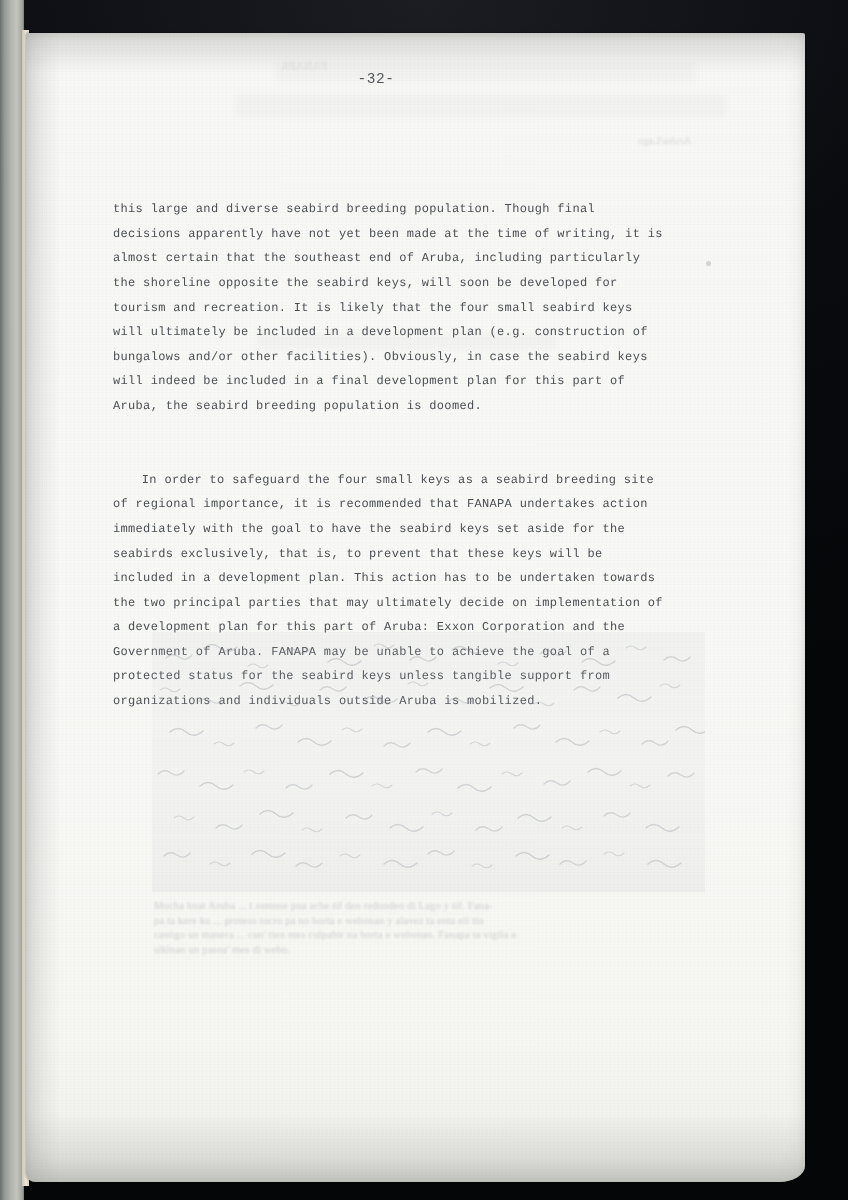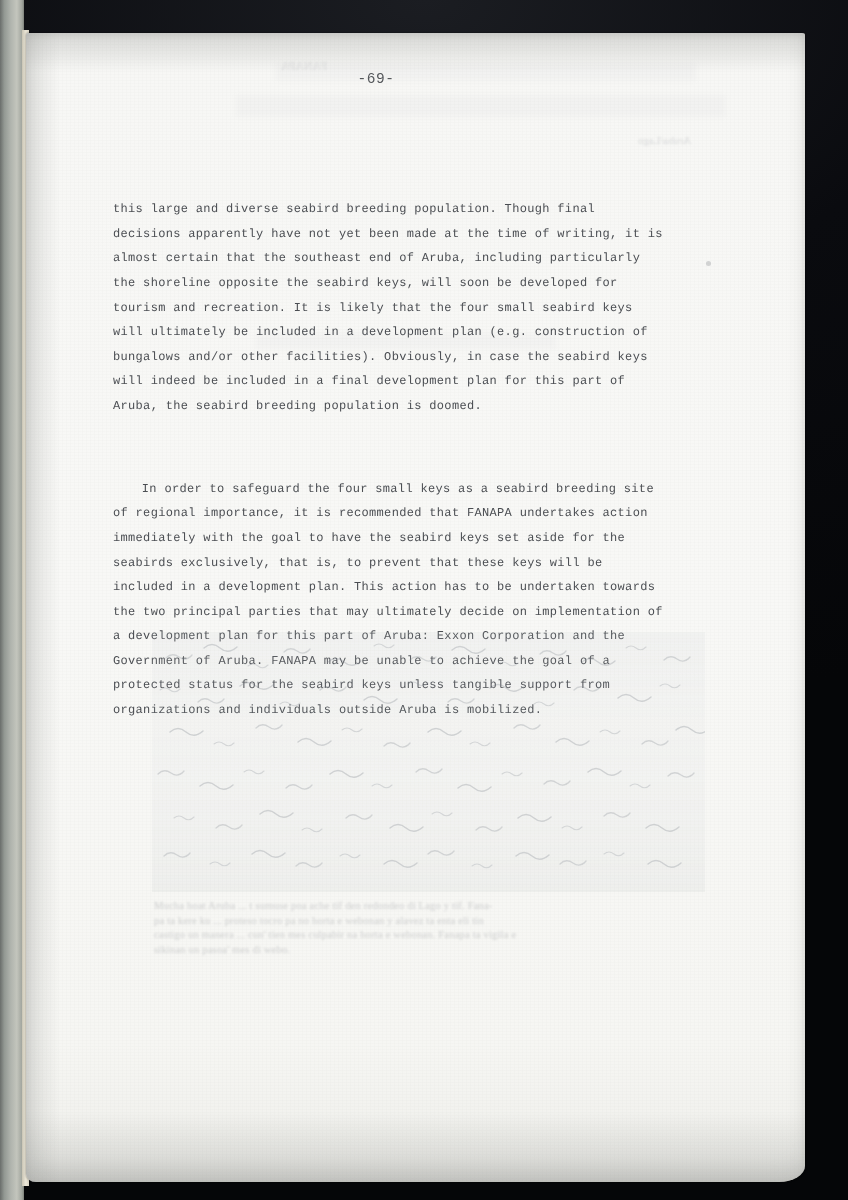--- a/index.html
+++ b/index.html
@@ -119,21 +119,21 @@
     top: 115px;
     width: 640px;
     font-size: 12px;
     line-height: 24.6px;
     color: #4a4d52;
     letter-spacing: .33px;
     white-space: pre-wrap;
     text-rendering: geometricPrecision;
   }
   .para { margin: 0; }
-  .para + .para { margin-top: 9px; }
+  .para + .para { margin-top: 0; }
   .indent { display: inline-block; width: 4ch; }
 
   
   .ghost-photo {
     position: absolute;
     left: 126px;
     top: 599px;
     width: 553px;
     height: 260px;
     opacity: .40;
@@ -226,21 +226,21 @@
     <div class="curl-top"></div>
     <div class="curl-bottom"></div>
     <div class="curl-left"></div>
 
     <div class="ghost-block" style="left:250px;top:30px;width:420px;height:18px;"></div>
     <div class="ghost-block" style="left:210px;top:62px;width:490px;height:22px;"></div>
     <div class="ghost-block" style="left:230px;top:300px;width:300px;height:16px;"></div>
 
     <div class="ghost-header-2">FANAPA</div>
 
-    <div class="folio">-69-</div>
+    <div class="folio">-32-</div>
 
     <div class="ghost-header">Aruba/Lago</div>
 
     <div class="speck"></div>
 
     <div class="body-text">
       <p class="para"><span>this large and diverse seabird breeding population. Though final
 decisions apparently have not yet been made at the time of writing, it is
 almost certain that the southeast end of Aruba, including particularly
 the shoreline opposite the seabird keys, will soon be developed for

